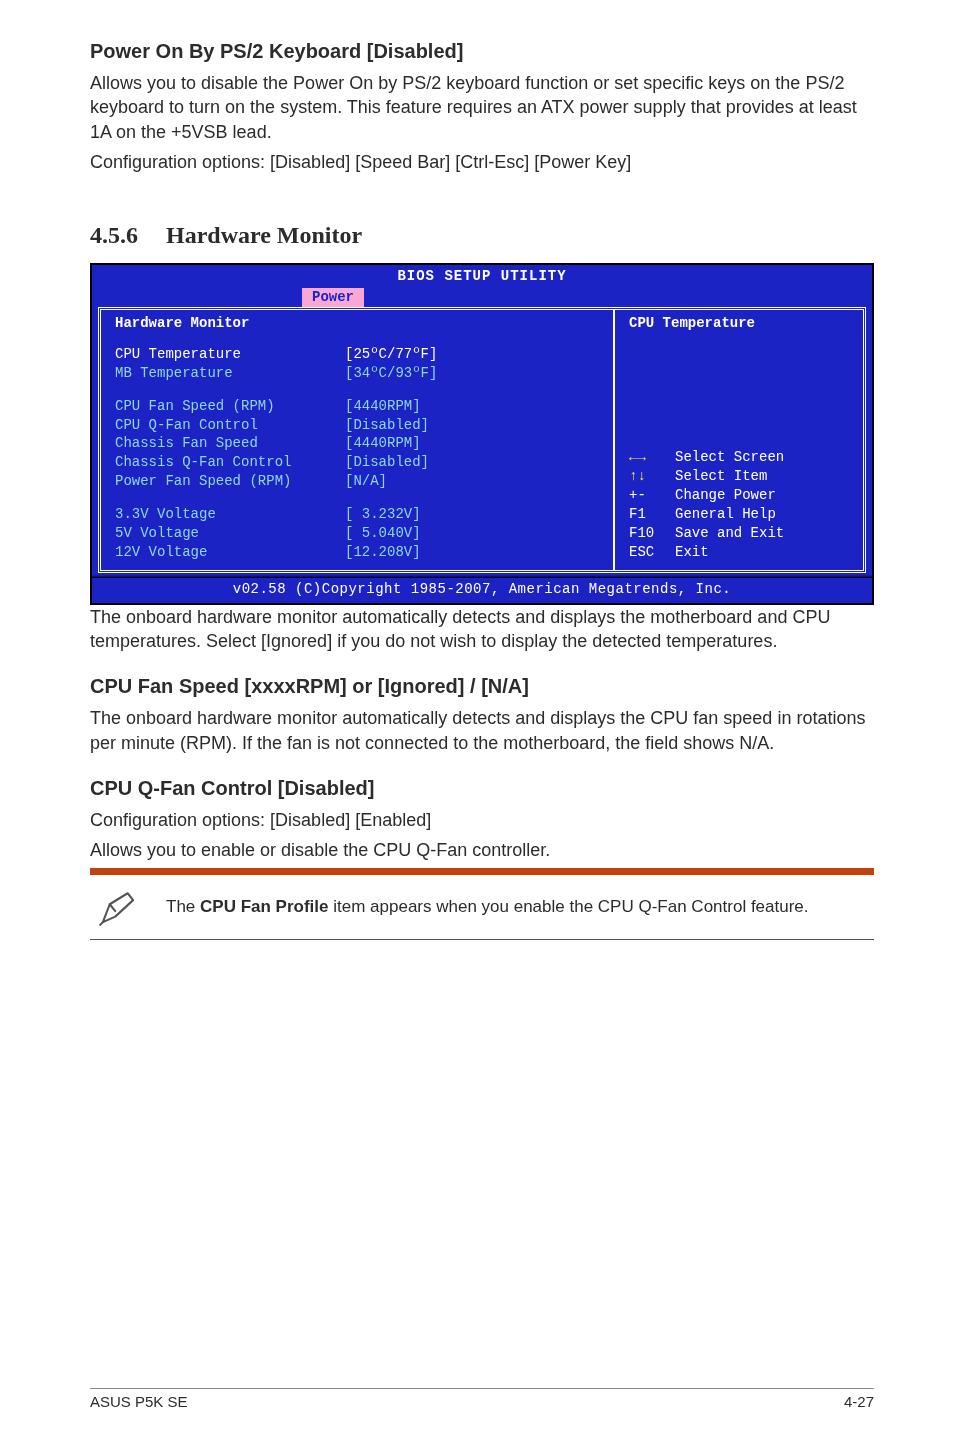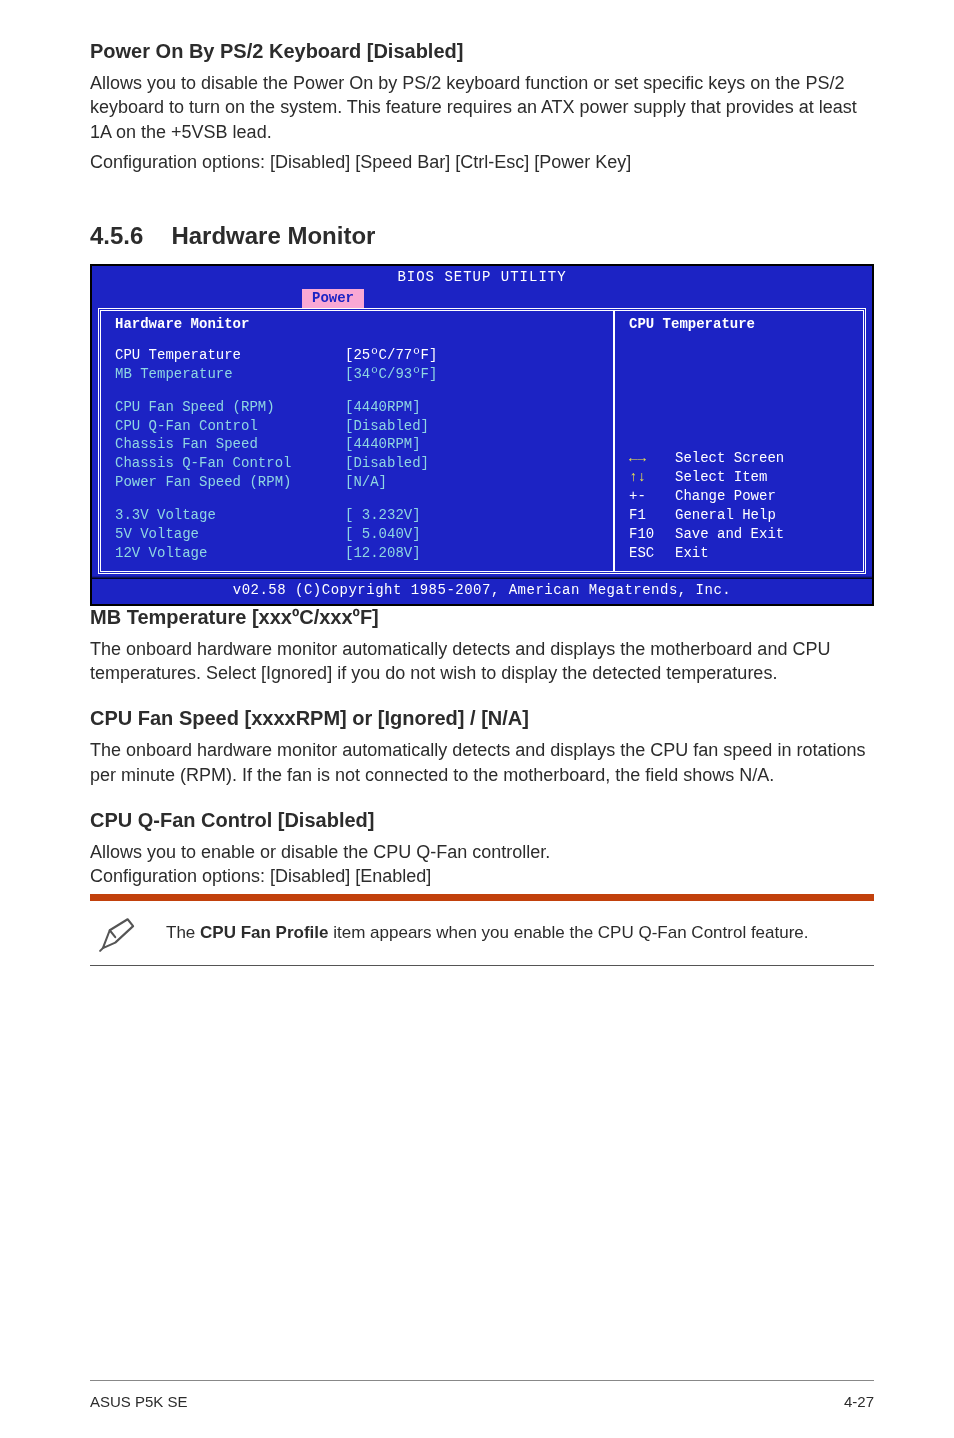--- a/index.html
+++ b/index.html
@@ -34,20 +34,21 @@
     font-size: 18px;
     line-height: 1.35;
     margin: 0 0 6px 0;
   }
   .section-num-row {
     display: flex;
     align-items: center;
     gap: 28px;
     margin-top: 48px;
     margin-bottom: 10px;
+    font-family: Liberation Serif, serif;
   }
   .section-num {
     font-size: 24px;
     font-weight: 700;
   }
   .section-title {
     font-size: 24px;
     font-weight: 700;
   }
 
@@ -58,21 +59,21 @@
     background: var(--bios-bg);
     font-family: "Courier New", monospace;
     font-size: 14px;
     line-height: 1.35;
     margin-top: 14px;
     position: relative;
   }
   .bios-title-bar {
     color: var(--bios-white);
     text-align: center;
-    font-weight: 400;
+    font-weight: 700;
     padding: 2px 0;
     letter-spacing: 1px;
   }
   .bios-tab-row {
     display: flex;
     padding-left: 210px;
   }
   .bios-tab {
     background: #f9a8d4;
     color: var(--bios-bg);
@@ -146,21 +147,21 @@
 
   .footer {
     position: absolute;
     bottom: 28px;
     left: 90px;
     right: 80px;
     display: flex;
     justify-content: space-between;
     font-size: 15px;
     border-top: 1px solid #888;
-    padding-top: 12px;
+    padding-top: 4px;
     align-items: center;
   }
 </style>
 </head>
 <body>
 
 <div class="page">
 
   <h3 class="section-sub">Power On By PS/2 Keyboard [Disabled]</h3>
   <p class="body">Allows you to disable the Power On by PS/2 keyboard function or set specific keys on the PS/2 keyboard to turn on the system. This feature requires an ATX power supply that provides at least 1A on the +5VSB lead.</p>
@@ -234,29 +235,28 @@
             <div class="bios-nav"><span class="key">F1</span><span>General Help</span></div>
             <div class="bios-nav"><span class="key">F10</span><span>Save and Exit</span></div>
             <div class="bios-nav"><span class="key">ESC</span><span>Exit</span></div>
           </div>
       </div>
     </div>
     <div class="bios-grad"></div>
     <div class="bios-foot">v02.58 (C)Copyright 1985-2007, American Megatrends, Inc.</div>
   </div>
 
-  <h3 class="section-sub" style="margin-top:0;">MB Temperature [xxxºC/xxxºF]</h3>
   <p class="body">The onboard hardware monitor automatically detects and displays the motherboard and CPU temperatures. Select [Ignored] if you do not wish to display the detected temperatures.</p>
 
   <h3 class="section-sub" style="margin-top:22px;">CPU Fan Speed [xxxxRPM] or [Ignored] / [N/A]</h3>
   <p class="body">The onboard hardware monitor automatically detects and displays the CPU fan speed in rotations per minute (RPM). If the fan is not connected to the motherboard, the field shows N/A.</p>
 
   <h3 class="section-sub" style="margin-top:22px;">CPU Q-Fan Control [Disabled]</h3>
+  <p class="body">Configuration options: [Disabled] [Enabled]</p>
   <p class="body" style="margin-bottom:0;">Allows you to enable or disable the CPU Q-Fan controller.</p>
-  <p class="body">Configuration options: [Disabled] [Enabled]</p>
 
   <div class="note-row">
     <svg class="note-icon" viewBox="0 0 64 64">
       <g fill="none" stroke="#555" stroke-width="3" stroke-linejoin="round" stroke-linecap="round">
         <path d="M10 54 L20 28 L46 12 L54 22 L28 46 Z"></path>
         <path d="M10 54 L6 58"></path>
         <path d="M20 28 L28 38"></path>
       </g>
     </svg>
     <div class="note-text">

